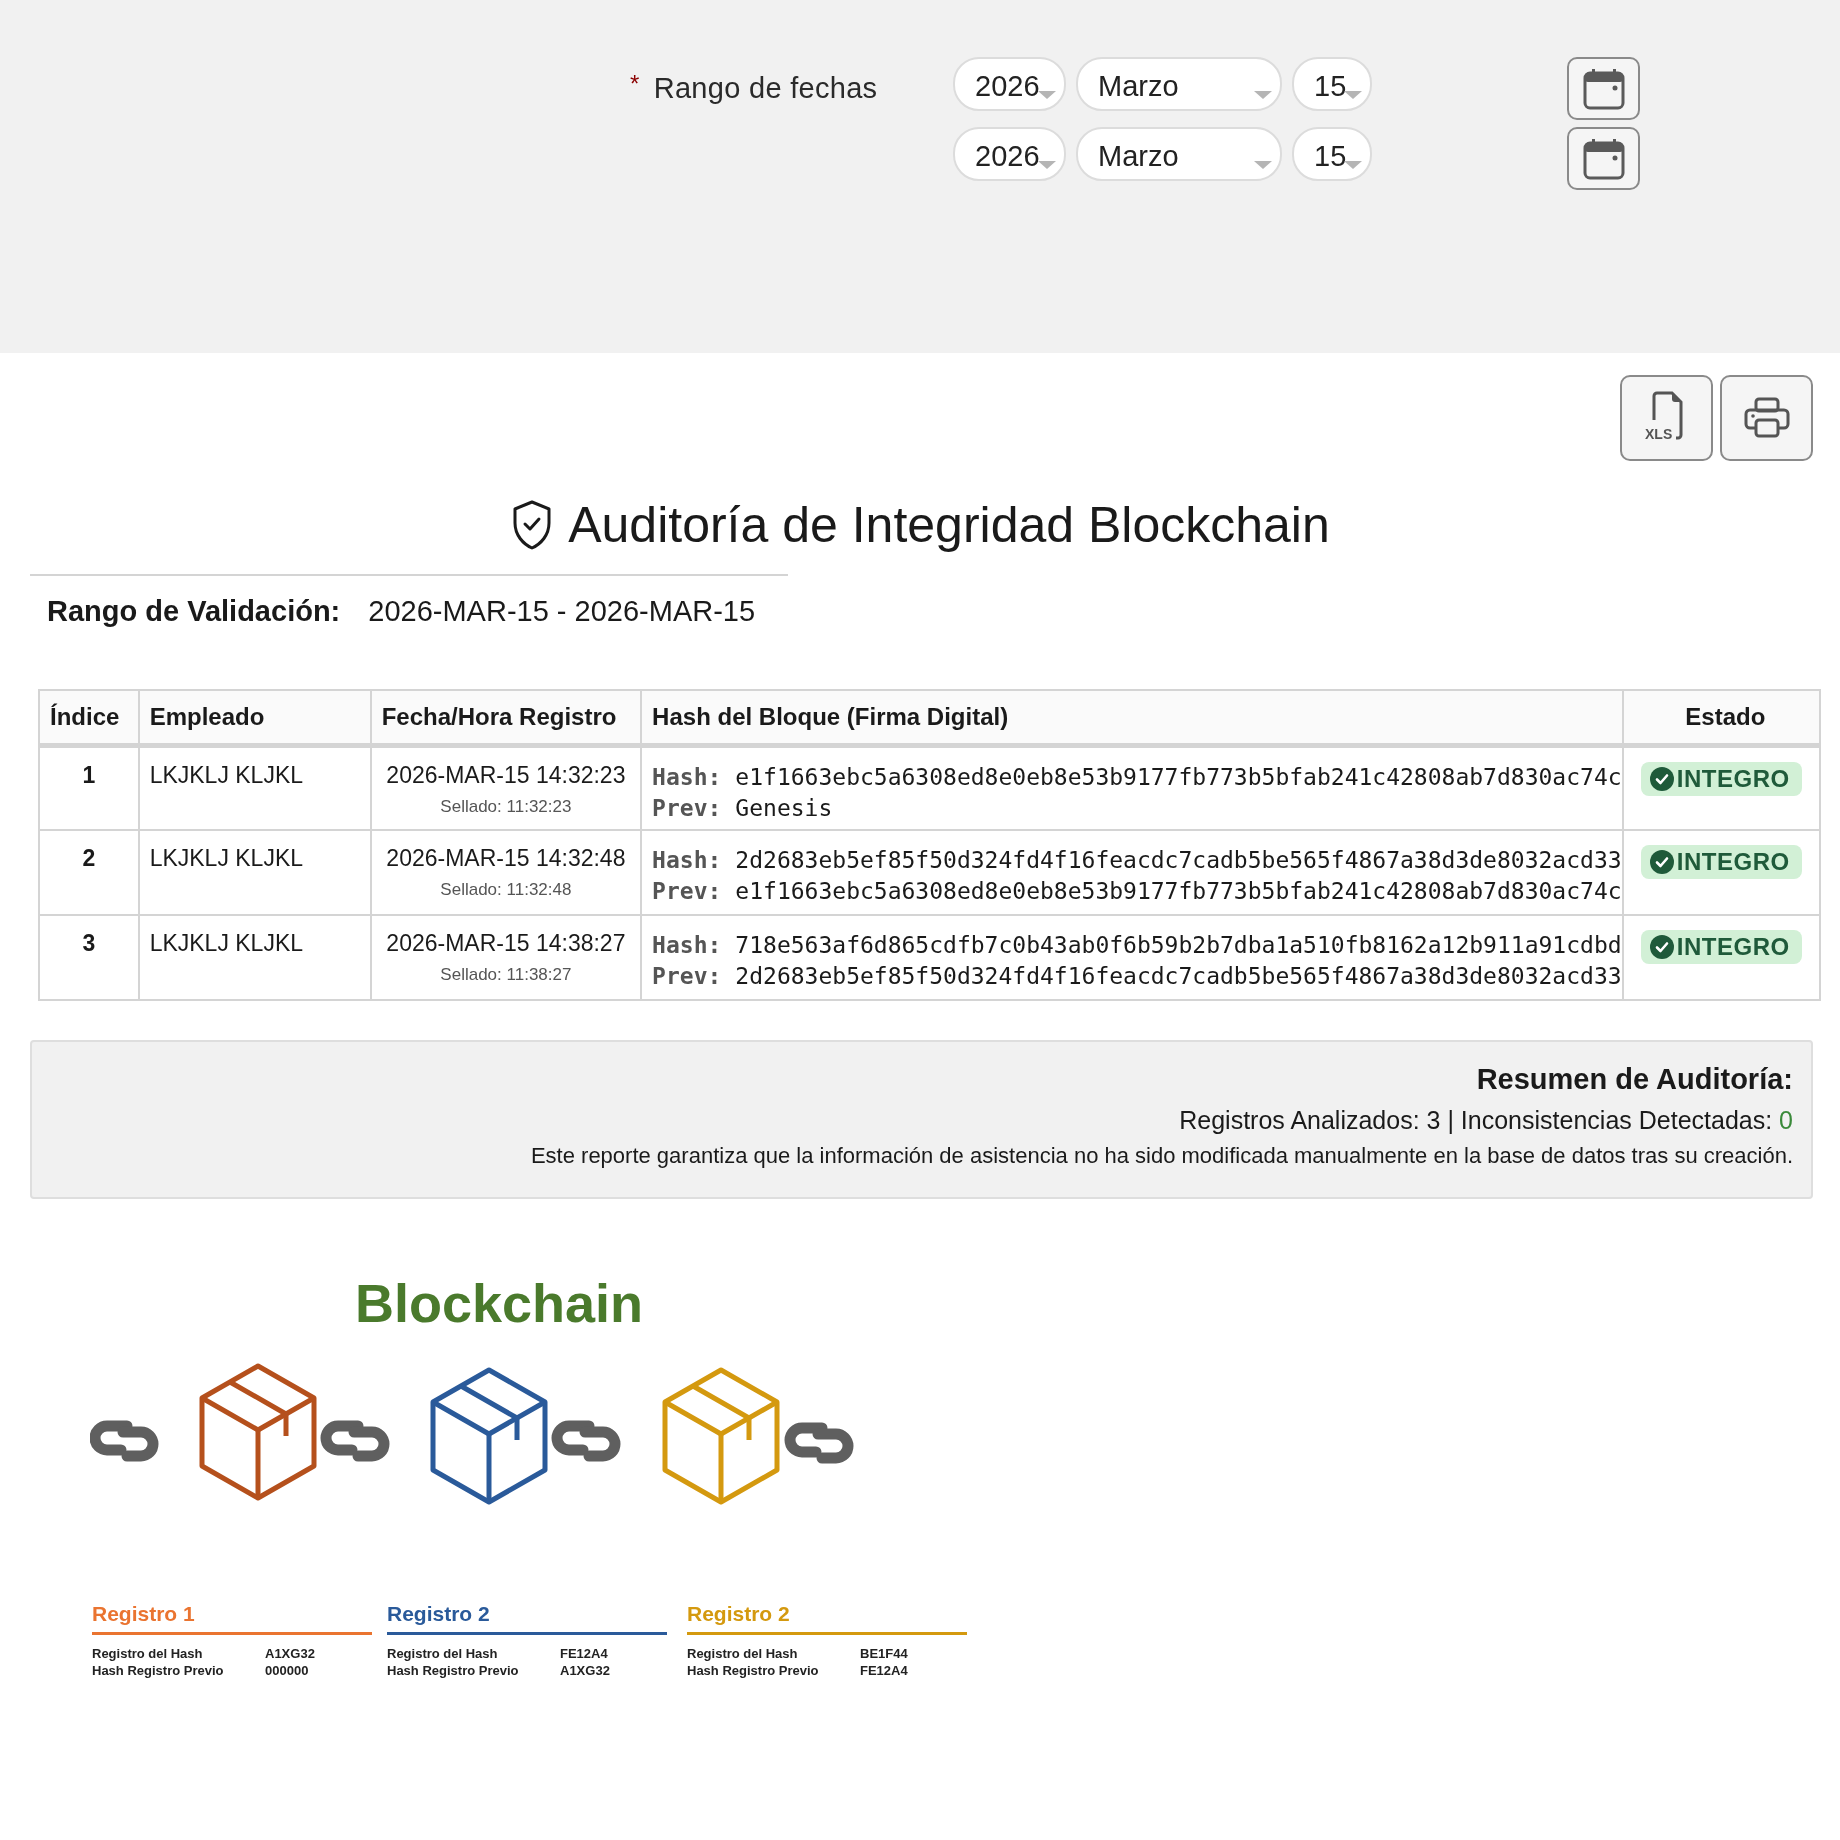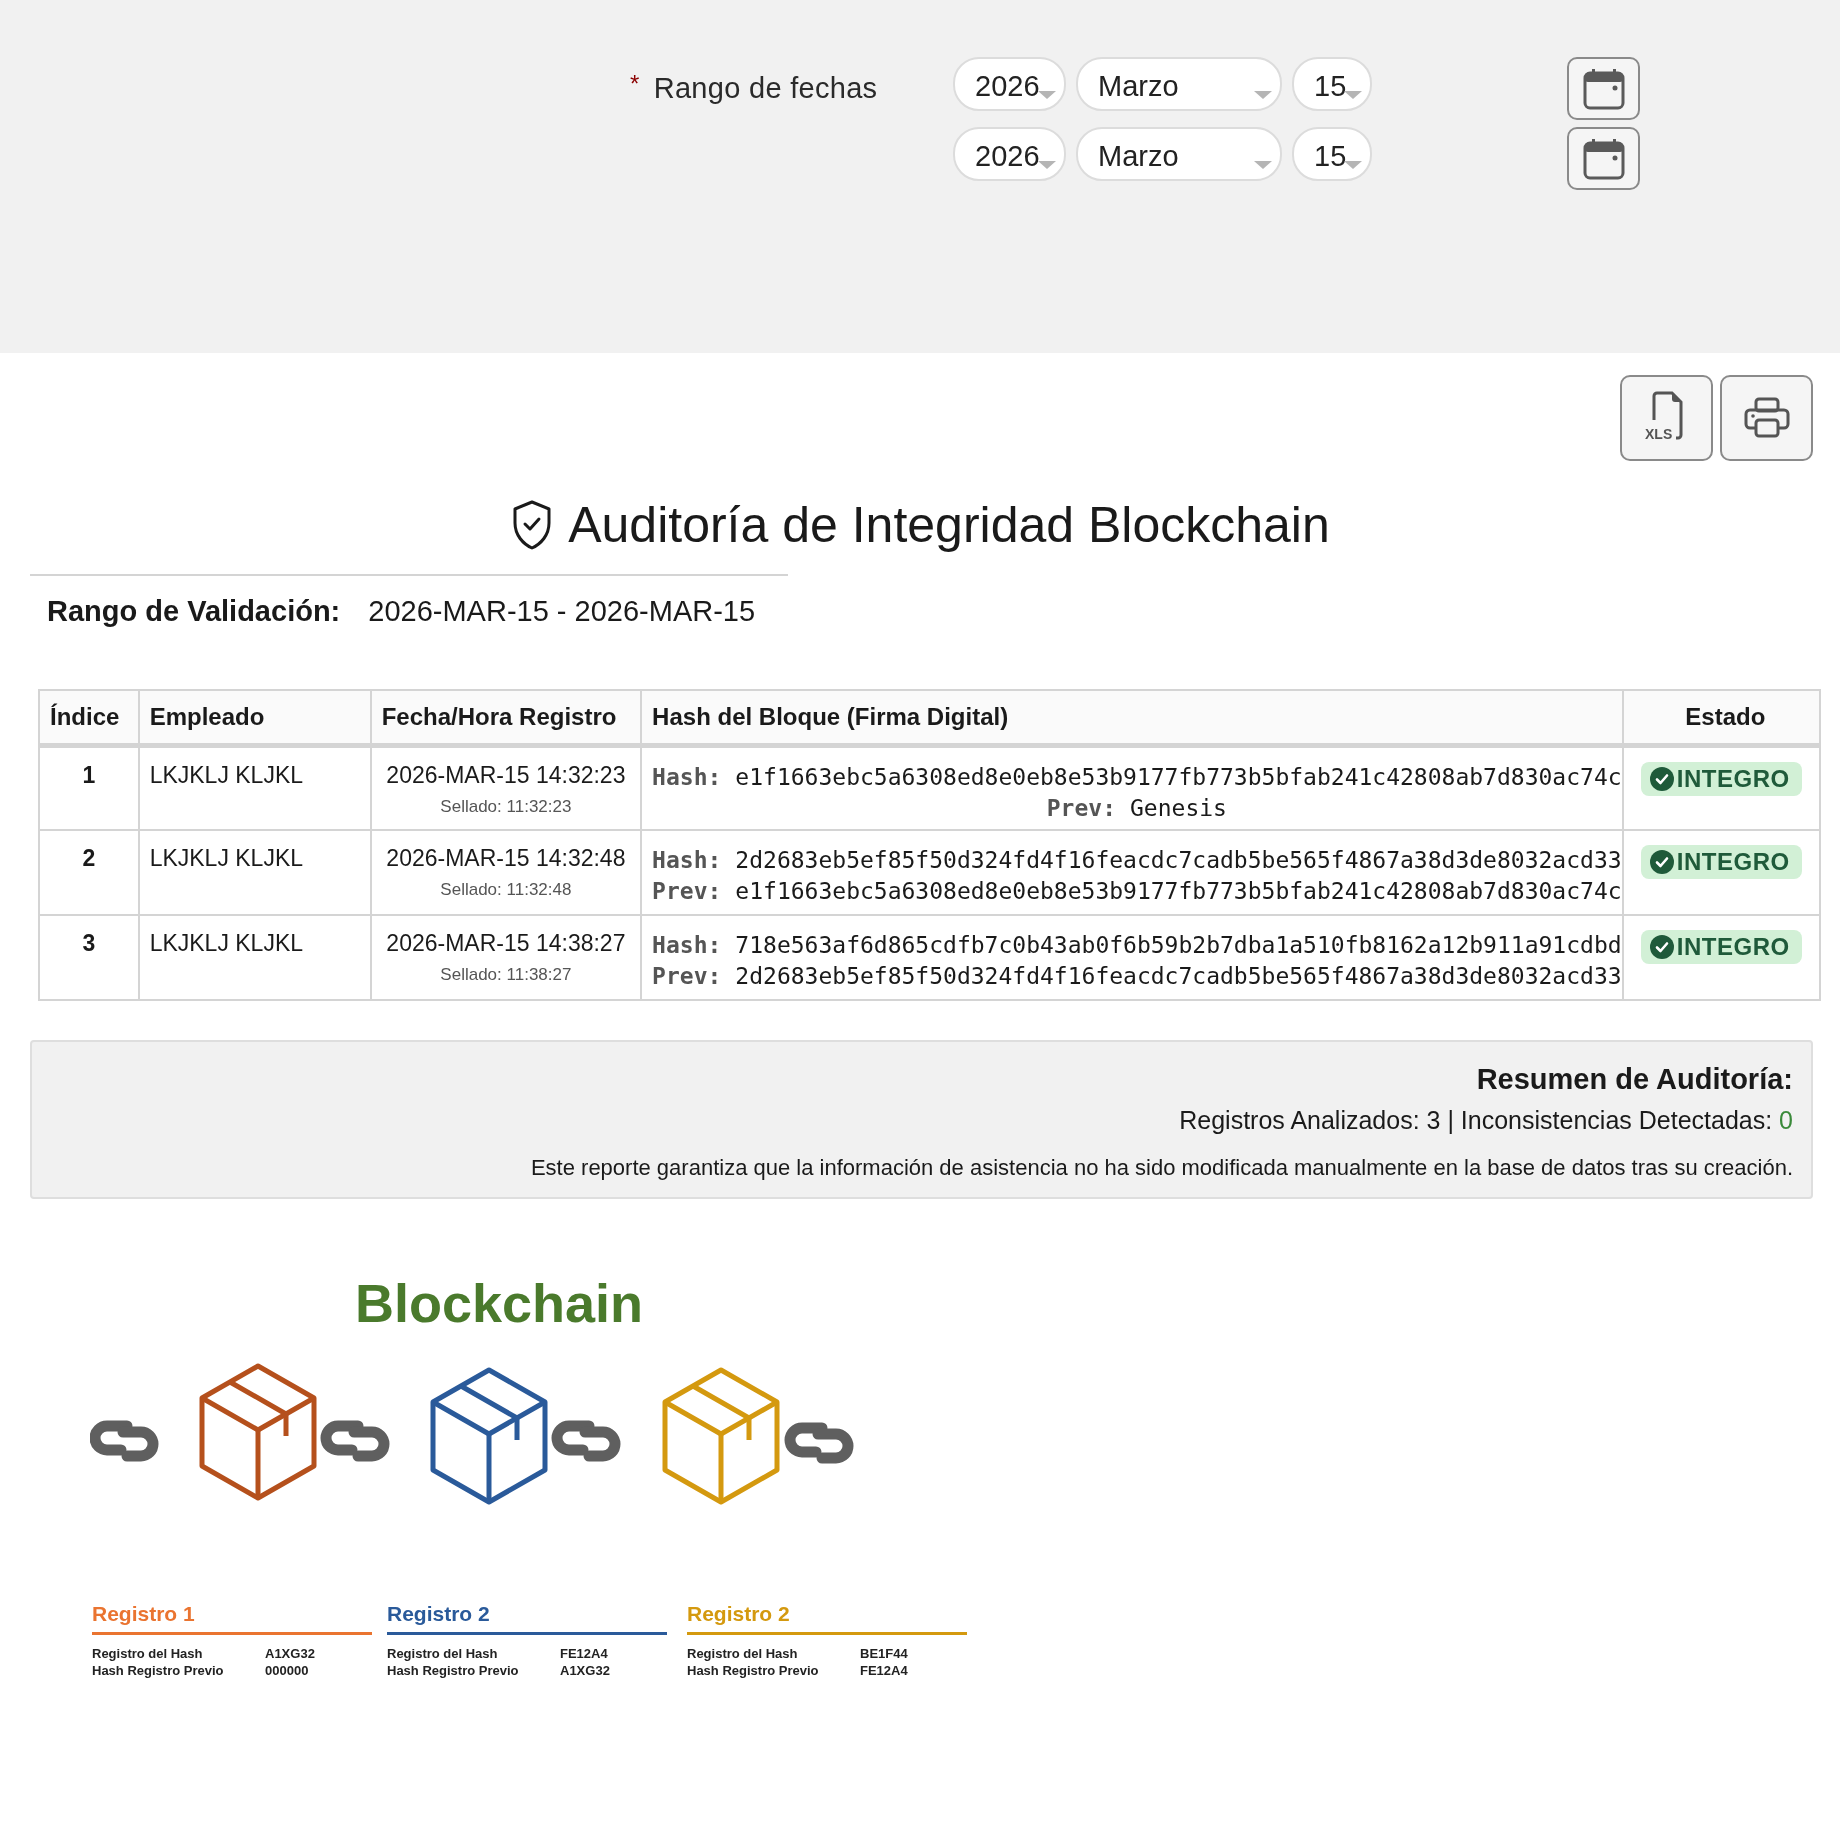--- a/index.html
+++ b/index.html
@@ -37,32 +37,32 @@
 
   table.audit { position: absolute; left: 38px; top: 689px; width: 1783px; border-collapse: collapse; }
   table.audit th, table.audit td { border: 2px solid #d4d4d4; }
   table.audit th { background: #fafafa; height: 55px; font-size: 24px; font-weight: bold; color: #1a1a1a; text-align: left; padding-left: 10px; border-bottom: 5px solid #d4d4d4; }
   table.audit th.c { text-align: center; padding-left: 8px; }
   table.audit td { height: 85px; vertical-align: top; padding-top: 14px; font-size: 23px; color: #1a1a1a; }
   td.idx { text-align: center; font-weight: bold; }
   td.emp { padding-left: 10px; }
   td.dt { text-align: center; }
   td.dt .sealed { font-size: 17px; color: #555; margin-top: 8px; }
-  td.hash { padding-left: 10px; font-family: "DejaVu Sans Mono", "Liberation Mono", monospace; font-size: 22px; color: #444; line-height: 31px; padding-top: 10px; text-align: center; }
+  td.hash { padding-left: 10px; font-family: "DejaVu Sans Mono", "Liberation Mono", monospace; font-size: 22px; color: #444; line-height: 31px; padding-top: 10px; }
   td.hash .k { font-weight: bold; color: #555; margin-right: 14px; }
   td.st { text-align: center; padding-top: 8px; }
   .badge { display: inline-flex; align-items: center; gap: 2px; background: #d2f0d6; color: #1f5a3a; border-radius: 8px;
            padding: 3px 12px 3px 8px; font-size: 24px; font-weight: bold; letter-spacing: 0.5px; }
 
   .summary { position: absolute; left: 30px; top: 1040px; width: 1783px; height: 159px; background: #f1f1f1;
              border: 2px solid #dedede; border-radius: 4px; text-align: right; padding-right: 18px; }
   .summary .s-title { font-size: 29px; font-weight: bold; color: #1a1a1a; margin-top: 21px; }
   .summary .s-stats { font-size: 25px; color: #1a1a1a; margin-top: 10px; }
   .summary .s-stats .zero { color: #3a8a3a; }
-  .summary .s-note { font-size: 22px; color: #1a1a1a; margin-top: 20px; }
+  .summary .s-note { font-size: 22px; color: #1a1a1a; margin-top: 8px; }
 
   .bc-figure { position: absolute; left: 90px; top: 1270px; width: 880px; height: 380px; }
   .bc-title { position: absolute; left: 265px; top: 2px; font-size: 54px; font-weight: bold; color: #4a7a2c; font-family: "Liberation Sans", sans-serif; }
   .bc-legend { position: absolute; top: 295px; width: 280px; margin-top: 37px; }
   .bc-legend .lg-title { font-size: 21px; font-weight: bold; }
   .bc-legend .lg-line { height: 3px; margin-top: 6px; margin-bottom: 10px; }
   .bc-legend .lg-row { font-size: 13px; font-weight: bold; color: #222; display: flex; line-height: 17px; }
   .bc-legend .lg-row span:first-child { width: 173px; }
 </style>
 </head>

